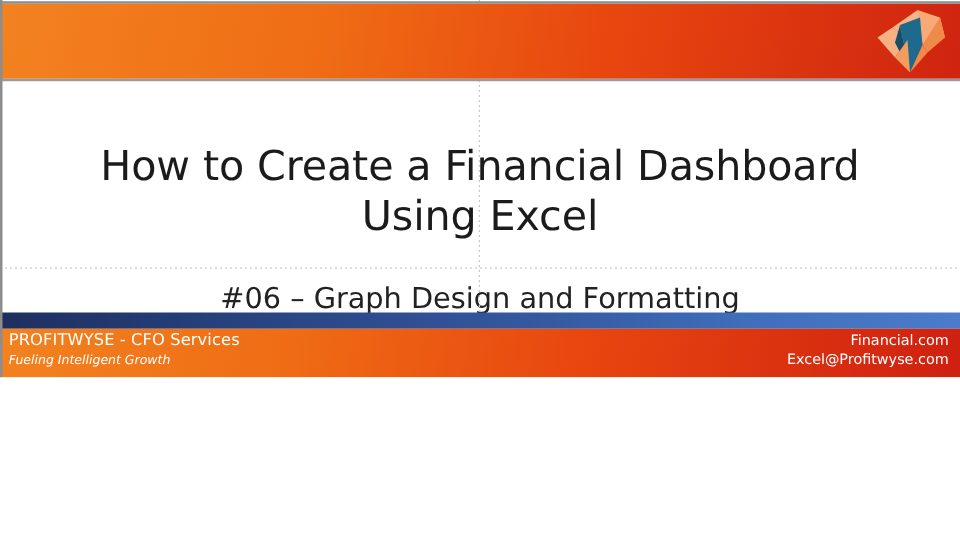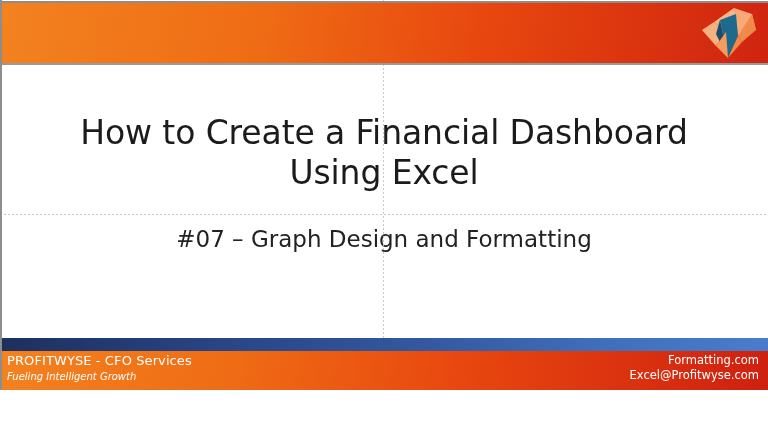--- a/index.html
+++ b/index.html
@@ -7,21 +7,21 @@
     padding: 0;
     background: #ffffff;
   }
   body {
     font-family: "Liberation Sans", sans-serif;
   }
 
   .slide {
     position: relative;
     width: 768px;
-    height: 390px;
+    height: 302px;
     background: #ffffff;
     overflow: hidden;
   }
 
   
   .guide-v {
     position: absolute;
     left: 383px;
     top: 0;
     width: 1px;
@@ -205,31 +205,31 @@
 
   <div class="guide-v"></div>
   <div class="guide-h"></div>
   <div class="edge-left"></div>
 
   <div class="title-block">
     <span class="title-text">How to Create a Financial Dashboard Using Excel</span>
   </div>
 
   <div class="subtitle-block">
-    <span class="subtitle-text">#07 – Graph Design and Formatting</span>
+    <span class="subtitle-text">#06 – Graph Design and Formatting</span>
   </div>
 
   <div class="footer">
     <div class="footer-blue"></div>
     <div class="footer-orange"></div>
 
     <div class="footer-left">
       <span class="footer-company">PROFITWYSE - CFO Services</span>
       <span class="footer-tagline">Fueling Intelligent Growth</span>
     </div>
 
     <div class="footer-right">
-      <span class="footer-web">Formatting.com</span>
+      <span class="footer-web">Financial.com</span>
       <span class="footer-email">Excel@Profitwyse.com</span>
     </div>
   </div>
 
 </div>
 
 </body></html>

